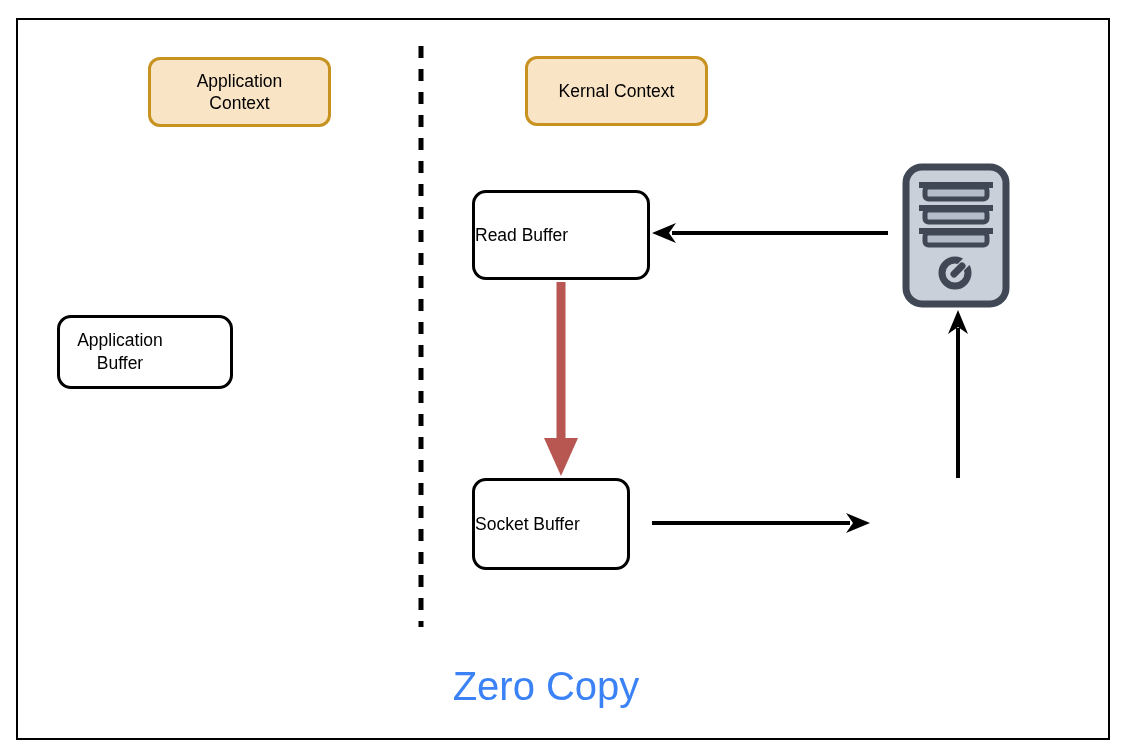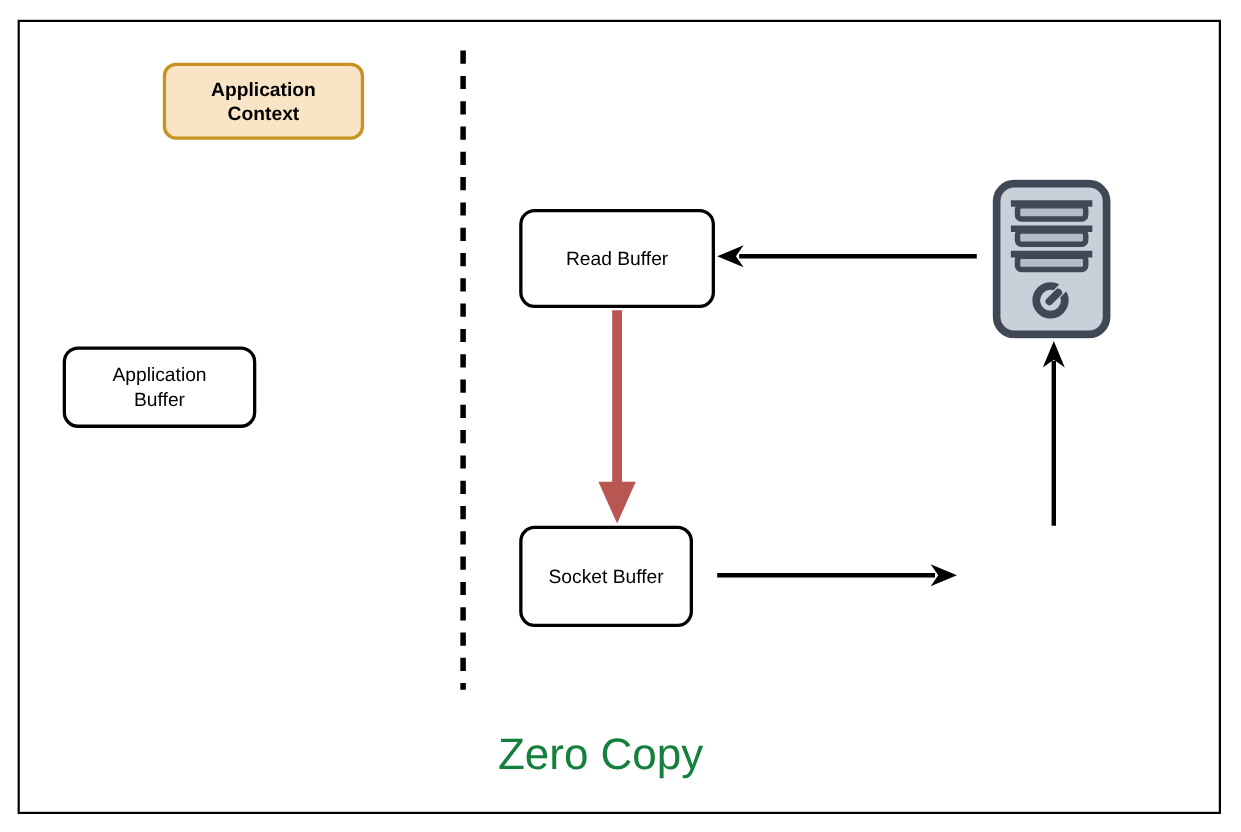--- a/index.html
+++ b/index.html
@@ -17,47 +17,47 @@
     border: 2px solid #000000; background: transparent;
   }
   svg.connectors { position: absolute; left: 0; top: 0; width: 1128px; height: 756px; pointer-events: none; }
 
   .ctx-box {
     position: absolute;
     background: #FAE4C6;
     border: 3px solid #C89220;
     border-radius: 12px;
     display: flex; align-items: center; justify-content: center;
-    font-weight: bold; font-size: 17.5px; line-height: 22px;
+    font-weight: normal; font-size: 17.5px; line-height: 22px;
     text-align: center;
   }
   .ctx-app { left: 148px; top: 57px; width: 183px; height: 70px; }
   .ctx-app .lbl { max-width: 130px; }
   .ctx-kernel { left: 525px; top: 56px; width: 183px; height: 70px; }
 
   .node-box {
     position: absolute;
     background: #ffffff;
     border: 3px solid #000000;
     border-radius: 14px;
-    display: flex; align-items: center; justify-content: center;
+    display: flex; align-items: center; justify-content: flex-start;
     font-size: 17.5px; line-height: 23px;
     text-align: center;
   }
   .node-app-buffer { left: 57px; top: 315px; width: 176px; height: 74px; }
   .node-app-buffer .lbl { max-width: 120px; }
   .node-read-buffer { left: 472px; top: 190px; width: 178px; height: 90px; }
   .node-socket-buffer { left: 472px; top: 478px; width: 158px; height: 92px; }
   .node-nic-buffer { left: 872px; top: 478px; width: 176px; height: 92px; }
 
   .server-wrap { position: absolute; left: 902px; top: 163px; width: 108px; height: 145px; }
 
   .title {
     position: absolute; left: 0; top: 664px; width: 1092px;
-    text-align: center; font-size: 40px; color: #15803d;
+    text-align: center; font-size: 40px; color: #3b82f6;
   }
 </style>
 </head>
 <body>
 
 <div class="canvas">
 
   <div class="frame"></div>
 
   <svg class="connectors" viewBox="0 0 1128 756">
@@ -80,20 +80,23 @@
     </g>
 
     <g>
       <line x1="958" y1="478" x2="958" y2="328" stroke="#000000" stroke-width="4"></line>
       <polygon points="958,310 948,334 958,327 968,334" fill="#000000"></polygon>
     </g>
   </svg>
 
   <div class="ctx-box ctx-app">
     <span class="lbl">Application Context</span>
+  </div>
+  <div class="ctx-box ctx-kernel">
+    <span class="lbl">Kernal Context</span>
   </div>
 
   <div class="node-box node-app-buffer">
     <span class="lbl">Application Buffer</span>
   </div>
   <div class="node-box node-read-buffer">
     <span class="lbl">Read Buffer</span>
   </div>
   <div class="node-box node-socket-buffer">
     <span class="lbl">Socket Buffer</span>

